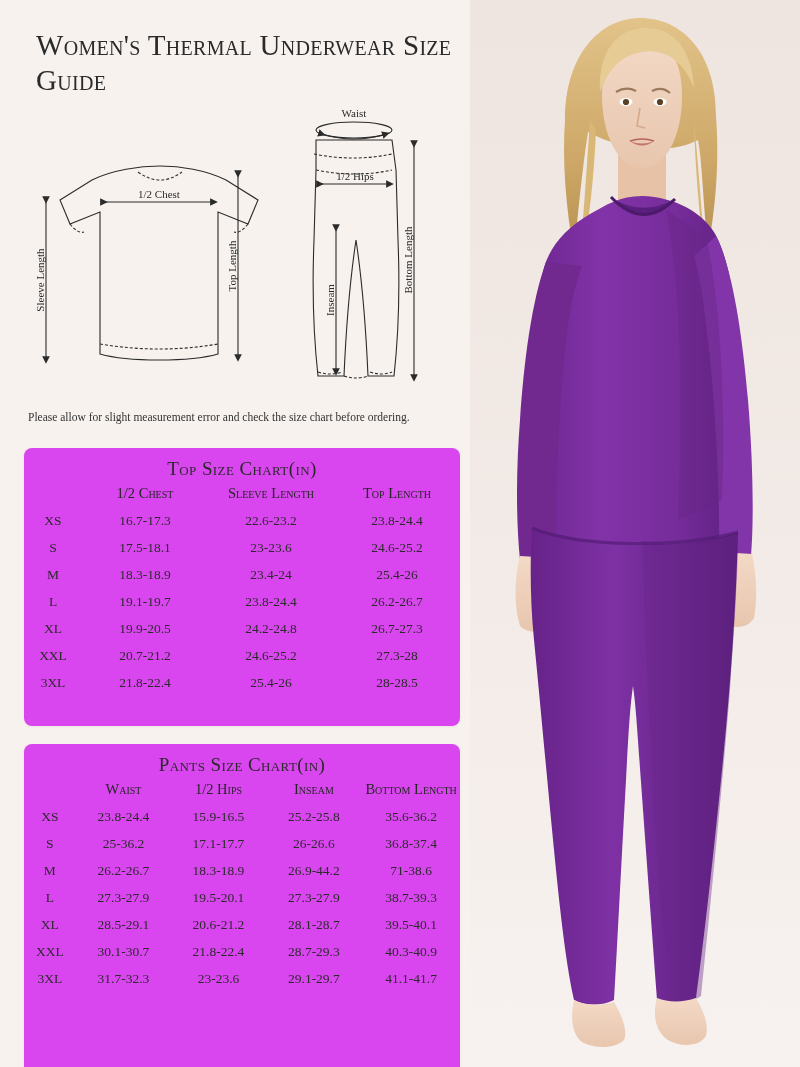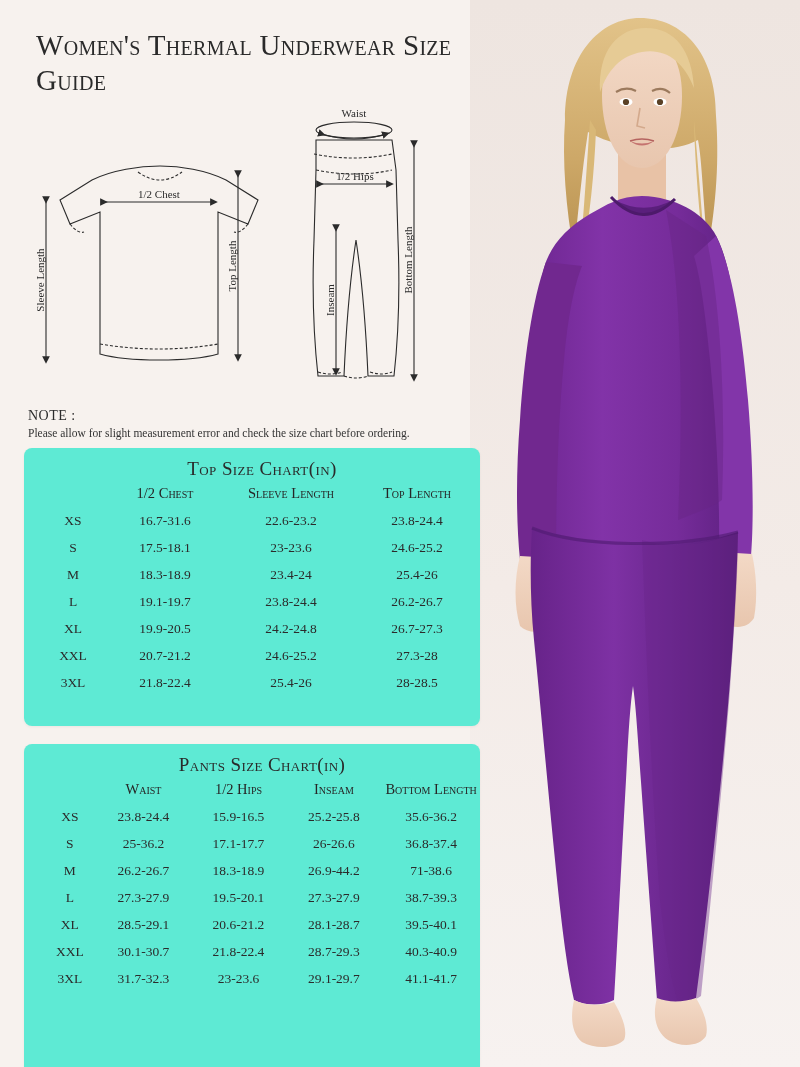--- a/index.html
+++ b/index.html
@@ -35,23 +35,22 @@
 
   .note{
     position:absolute;left:28px;top:408px;width:440px;color:#2b2b2b;
   }
   .note-title{font-size:14px;letter-spacing:.5px;}
   .note-text{font-size:11.5px;margin-top:3px;color:#333;}
 
   
   .card{
     position:absolute;left:24px;width:436px;
-    background:#5eead4;border-radius:8px;
+    background:#d946ef;border-radius:8px;
     box-shadow:0 1px 3px rgba(0,0,0,.05);
-    padding-left:20px;
   }
   #top-card{top:448px;height:278px;}
   #pants-card{top:744px;height:336px;}
 
   .card-title{
     text-align:center;font-variant:small-caps;
     font-size:19px;color:#2a2a2a;padding-top:10px;letter-spacing:.4px;
   }
   table{
     width:100%;border-collapse:collapse;
@@ -214,39 +213,38 @@
 
         <line x1="336" y1="128" x2="336" y2="272" stroke="#2b2b2b" stroke-width="1.1" marker-start="url(#ah)" marker-end="url(#ah)"></line>
         <text class="dlabel" x="334" y="200" text-anchor="middle" transform="rotate(-90 334 200)">Inseam</text>
 
         <line x1="414" y1="44" x2="414" y2="278" stroke="#2b2b2b" stroke-width="1.1" marker-start="url(#ah)" marker-end="url(#ah)"></line>
         <text class="dlabel" x="412" y="160" text-anchor="middle" transform="rotate(-90 412 160)">Bottom Length</text>
       </svg>
     </div>
 
     <div class="note">
-      <div class="note-title">NOTE :</div>
       <div class="note-text">Please allow for slight measurement error and check the size chart before ordering.</div>
     </div>
 
     <div class="card" id="top-card">
       <div class="card-title">Top Size Chart(in)</div>
       <table>
         <thead>
           <tr>
             <th class="size"></th>
             <th class="t-col">1/2 Chest</th>
             <th class="t-col">Sleeve Length</th>
             <th class="t-col">Top Length</th>
           </tr>
         </thead>
         <tbody>
           <tr>
             <td class="size">XS</td>
-            <td>16.7-31.6</td>
+            <td>16.7-17.3</td>
             <td>22.6-23.2</td>
             <td>23.8-24.4</td>
           </tr>
           <tr>
             <td class="size">S</td>
             <td>17.5-18.1</td>
             <td>23-23.6</td>
             <td>24.6-25.2</td>
           </tr>
           <tr>

